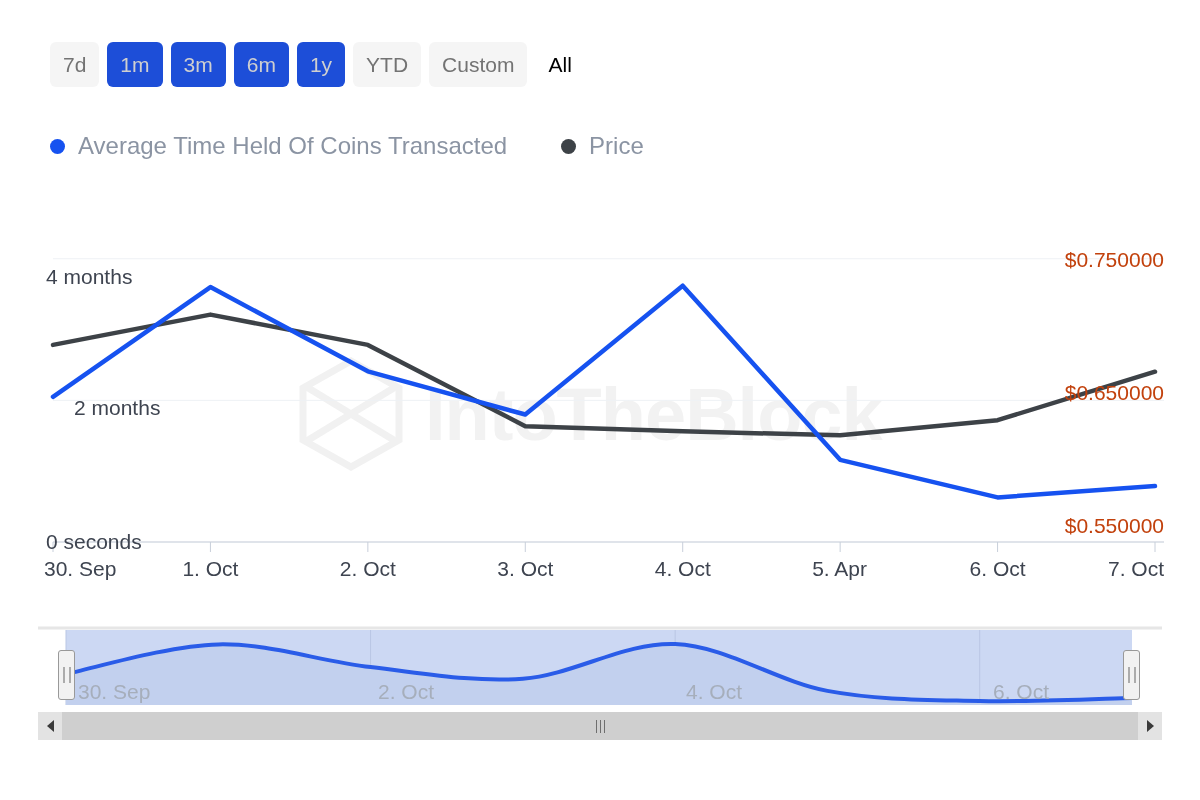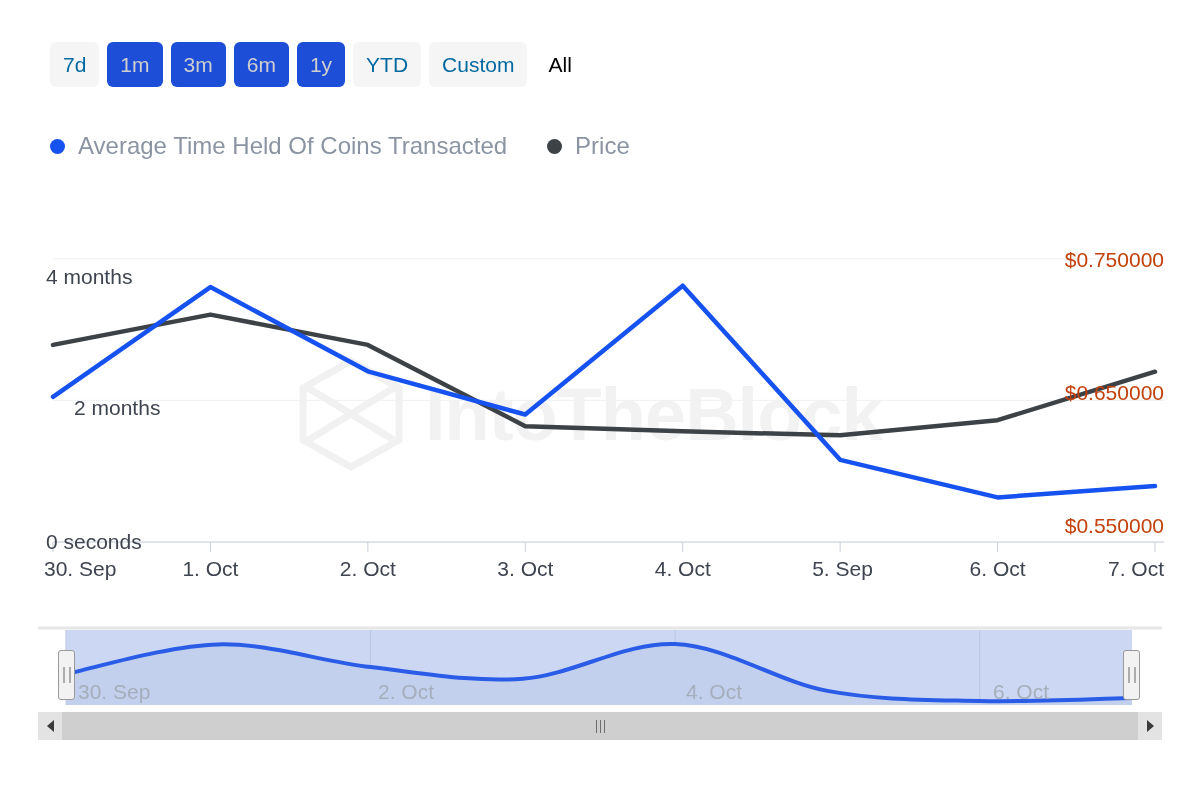--- a/index.html
+++ b/index.html
@@ -25,21 +25,21 @@
     align-items: center;
     gap: 8px;
   }
   .range-btn {
     height: 45px;
     min-width: 46px;
     padding: 0 13px;
     border: none;
     border-radius: 6px;
     background: #f5f5f5;
-    color: #0369a1;
+    color: #737373;
     font-family: "Liberation Sans", sans-serif;
     font-size: 21px;
     line-height: 45px;
     text-align: center;
     cursor: pointer;
     white-space: nowrap;
     display: inline-block;
   }
   .range-btn.disabled {
     color: #cfcfcf;
@@ -51,21 +51,21 @@
     color: #000000;
     font-weight: normal;
   }
 
   
   #legend {
     position: absolute;
     left: 50px; top: 132px;
     display: flex;
     align-items: center;
-    gap: 40px;
+    gap: 54px;
   }
   .legend-item {
     display: flex;
     align-items: center;
     gap: 13px;
     cursor: pointer;
   }
   .legend-dot {
     width: 15px; height: 15px;
     border-radius: 50%;
@@ -272,21 +272,21 @@
     <div class="axis-label y-right-label" style="right:40px; top:248px;">$0.750000</div>
     <div class="axis-label y-right-label" style="right:40px; top:381px;">$0.650000</div>
     <div class="axis-label y-right-label" style="right:40px; top:514px;">$0.550000</div>
 
     <div id="x-axis-labels">
         <div class="axis-label x-label" style="top: 557px; left: 40px;">30. Sep</div>
         <div class="axis-label x-label" style="top: 557px; left: 178.429px;">1. Oct</div>
         <div class="axis-label x-label" style="top: 557px; left: 335.857px;">2. Oct</div>
         <div class="axis-label x-label" style="top: 557px; left: 493.286px;">3. Oct</div>
         <div class="axis-label x-label" style="top: 557px; left: 650.714px;">4. Oct</div>
-        <div class="axis-label x-label" style="top: 557px; left: 808.143px;">5. Sep</div>
+        <div class="axis-label x-label" style="top: 557px; left: 808.143px;">5. Apr</div>
         <div class="axis-label x-label" style="top: 557px; left: 965.571px;">6. Oct</div>
         <div class="axis-label x-label" style="top: 557px; left: 1104px;">7. Oct</div>
       </div>
   </div>
 
   <div id="navigator">
     <svg id="nav-svg" width="1124" height="95">
       <line x1="0" y1="8" x2="1124" y2="8" stroke="#e6e6e6" stroke-width="3"></line>
       <rect id="nav-mask" x="28" y="10" width="1066" height="75" fill="#ccd8f3"></rect>
       <g id="nav-gridlines">

